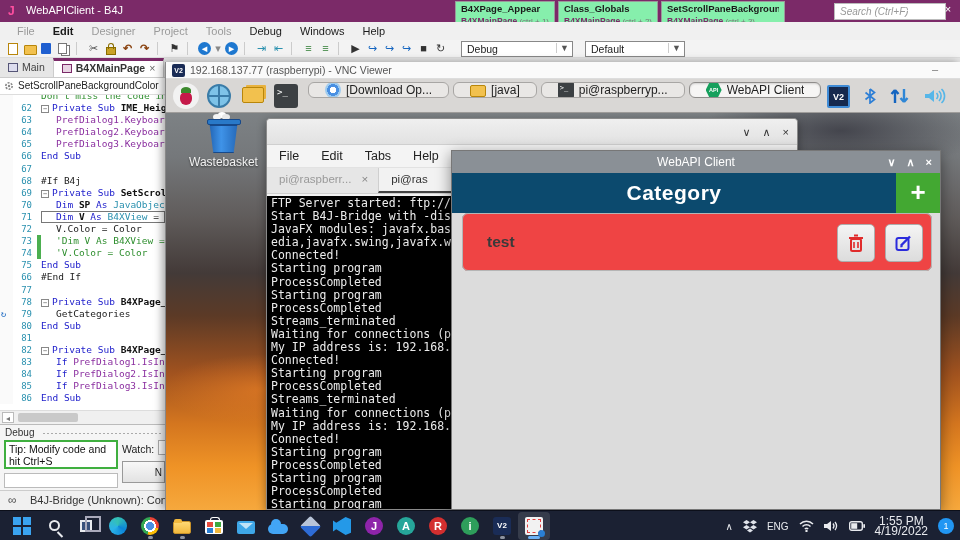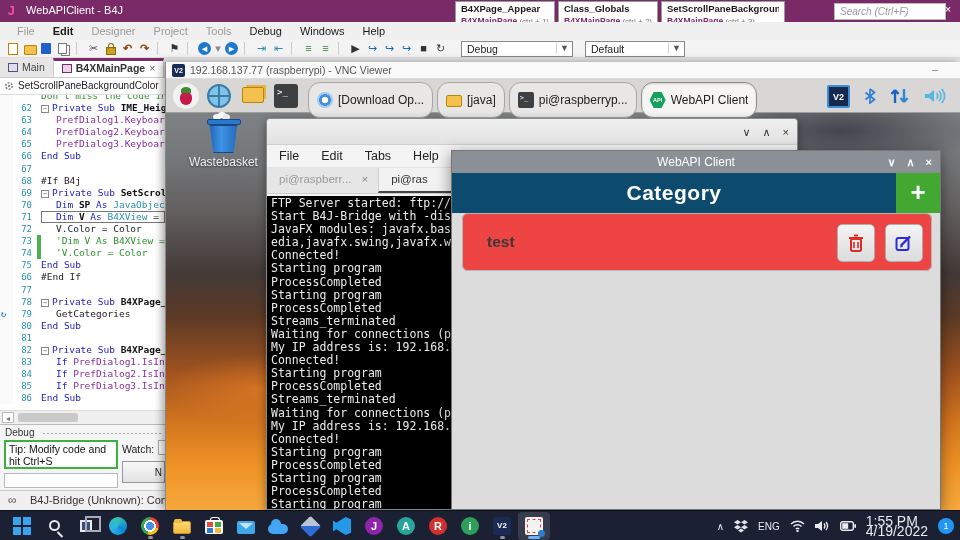--- a/index.html
+++ b/index.html
@@ -5,21 +5,21 @@
   html,body{margin:0;padding:0;background:#222;}
   #stage{position:relative;width:960px;height:540px;overflow:hidden;font-family:"Liberation Sans",sans-serif;background:#3a3a3a;}
   #stage *{box-sizing:border-box;}
 
   
   .b4j{position:absolute;left:0;top:0;width:960px;height:540px;background:#f0f0f0;z-index:1;}
   .b4j-title{position:absolute;left:0;top:0;width:960px;height:22px;background:#7b2a68;color:#fff;font-size:11px;}
   .b4j-logo{position:absolute;left:8px;top:4px;color:#ff4fa0;font-weight:bold;font-size:12px;}
   .b4j-title-text{position:absolute;left:26px;top:4px;}
   .bmtabs{position:absolute;left:455px;top:1px;display:flex;gap:3px;}
-  .bmtab{background:#ffffff;border:1px solid #9a9a9a;padding:1px 5px;height:25px;min-width:98px;}
+  .bmtab{background:#86efac;border:1px solid #9a9a9a;padding:1px 5px;height:25px;min-width:98px;}
   .bmtab .t1{display:block;font-size:9.5px;font-weight:bold;color:#1a1a1a;white-space:nowrap;overflow:hidden;max-width:112px;}
   .bmtab .t2{font-size:8.5px;font-weight:bold;color:#7b2a68;white-space:nowrap;}
   .bmtab .t3{font-size:8px;color:#777;}
   .b4j-search{position:absolute;left:834px;top:3px;width:112px;height:17px;background:#fff;border:1px solid #bbb;color:#999;font-style:italic;font-size:10px;padding:2px 16px 0 5px;}
   .wc{position:absolute;top:3px;color:#fff;font-size:11px;width:16px;text-align:center;}
   .b4j-menu{position:absolute;left:0;top:22px;width:960px;height:18px;background:#f0f0f0;display:flex;align-items:center;padding-left:8px;gap:0;}
   .mi{font-size:11px;color:#1a1a1a;padding:0 9px;}
   .mi.dis{color:#9a9a9a;} .mi.b{font-weight:bold;}
   .b4j-toolbar{position:absolute;left:0;top:40px;width:960px;height:18px;background:#f3f3f3;border-bottom:1px solid #ddd;display:flex;align-items:center;padding-left:4px;}
   .ti{width:17px;height:15px;font-size:11px;line-height:15px;text-align:center;color:#555;flex:none;position:relative;}
@@ -89,21 +89,21 @@
     linear-gradient(180deg,#83898c 0%,#75787b 18%,#605c5b 32%,#433a38 45%,#5c3a26 55%,#a0521f 68%,#d4761f 80%,#ef9326 90%,#f6a83d 100%);}
   .pi-bar{position:absolute;left:0;top:0;width:100%;height:34px;background:#d9d7d5;border-bottom:1px solid #9f9d9b;}
   .pb-rasp{position:absolute;left:7px;top:4px;width:26px;height:26px;border-radius:50%;background:#f2f2f2;}
   .pb-rasp::before{content:"";position:absolute;left:7px;top:9px;width:12px;height:13px;background:#c51a4a;border-radius:6px 6px 7px 7px;}
   .pb-rasp::after{content:"";position:absolute;left:8px;top:4px;width:10px;height:6px;background:#3d8a2e;border-radius:50% 50% 0 0;}
   .pb-globe{position:absolute;left:41px;top:5px;width:24px;height:24px;border-radius:50%;background:#7ec3e8;border:2px solid #3a7ca8;
     background-image:linear-gradient(transparent 44%,#3a7ca8 44%,#3a7ca8 54%,transparent 54%),linear-gradient(90deg,transparent 44%,#3a7ca8 44%,#3a7ca8 54%,transparent 54%);}
   .pb-files{position:absolute;left:76px;top:8px;width:22px;height:16px;background:#f2c14e;border:1px solid #b8860b;border-radius:2px;box-shadow:3px -3px 0 -1px #e8b23e;}
   .pb-term{position:absolute;left:108px;top:5px;width:24px;height:24px;background:#3c4043;border-radius:3px;color:#fff;font-family:"DejaVu Sans Mono",monospace;font-size:9px;text-align:left;padding:3px 0 0 3px;}
   .pi-wbtns{position:absolute;left:142px;top:3px;display:flex;gap:4px;}
-  .wb{height:36px;border:1px solid #a8a6a4;border-radius:12px;background:#e9e7e5;display:flex;align-items:center;gap:5px;padding:0 8px;font-size:12px;color:#222;white-space:nowrap;overflow:hidden;}
+  .wb{height:16px;border:1px solid #a8a6a4;border-radius:6px;background:#e9e7e5;display:flex;align-items:center;gap:5px;padding:0 16px;font-size:12px;color:#222;white-space:nowrap;overflow:hidden;}
   .wb.on{background:#f6f5f4;border-color:#8f8d8b;box-shadow:inset 0 1px 2px rgba(0,0,0,.15);}
   .wb-ic{width:16px;height:16px;flex:none;position:relative;}
   .wb-chromium .wb-ic{border-radius:50%;background:radial-gradient(circle,#fff 0 3px,#4a90e2 3px 6px,#9ecbef 6px);}
   .wb-folder .wb-ic{height:12px;background:#f2c14e;border:1px solid #b8860b;border-radius:2px;margin-top:2px;}
   .wb-term2 .wb-ic{background:#3c4043;border-radius:2px;color:#fff;font-family:"DejaVu Sans Mono",monospace;font-size:7px;padding:2px 0 0 2px;}
   .wb-api .wb-ic{background:#16a05d;clip-path:polygon(25% 0,75% 0,100% 50%,75% 100%,25% 100%,0 50%);color:#fff;font-size:5.5px;font-weight:bold;text-align:center;line-height:16px;}
   .wb-lbl{max-width:110px;overflow:hidden;}
   .pi-tray{position:absolute;right:0;top:0;height:34px;display:flex;align-items:center;gap:14px;padding-right:14px;}
   .tray-vnc{width:23px;height:23px;background:#16294e;border:2px solid #3f8bd6;border-radius:2px;color:#fff;font-size:9px;font-weight:bold;text-align:center;line-height:20px;}
   .wastebasket{position:absolute;left:10px;top:36px;width:95px;text-align:center;}
@@ -162,21 +162,21 @@
   .k-onedrive .wti-ic{width:20px;height:10px;margin-top:5px;background:#42a5f5;border-radius:8px;}
   .k-onedrive .wti-ic::before{content:"";position:absolute;left:3px;top:-5px;width:10px;height:10px;border-radius:50%;background:#42a5f5;}
   .k-vbox .wti-ic{width:15px;height:15px;background:linear-gradient(135deg,#b8c4d8 50%,#2e6cd6 50%);transform:rotate(45deg);border-radius:2px;margin-top:1px;}
   .k-vscode .wti-ic{background:#2499e8;clip-path:polygon(70% 0,100% 12%,100% 88%,70% 100%,18% 68%,0 80%,0 20%,18% 32%);}
   .k-letter .wti-ic{border-radius:50%;color:#fff;font-size:11px;font-weight:bold;text-align:center;line-height:18px;}
   .k-vnc .wti-ic{background:#1a2c56;border-radius:3px;color:#fff;font-size:8px;font-weight:bold;text-align:center;line-height:18px;}
   .k-snip .wti-ic{background:#f2f2f2;border-radius:2px;outline:1px dashed #e04040;outline-offset:-3px;}
   .k-snip .wti-ic::after{content:"";position:absolute;right:-2px;bottom:-2px;width:7px;height:7px;border-radius:50%;background:#2a7fd4;}
   .wtb-tray{position:absolute;right:6px;top:0;height:30px;display:flex;align-items:center;gap:10px;color:#e8eaee;}
   .tray-txt{font-size:10px;}
-  .tray-clock{text-align:left;font-size:14px;line-height:10.5px;}
+  .tray-clock{text-align:center;font-size:12px;line-height:10.5px;}
   .tray-badge{width:16px;height:16px;border-radius:50%;background:#2196f3;color:#fff;font-size:9px;text-align:center;line-height:16px;}
 </style>
 </head>
 <body>
 
 <div id="stage">
 
   <div class="b4j">
     <div class="b4j-title">
       <span class="b4j-logo">J</span>

